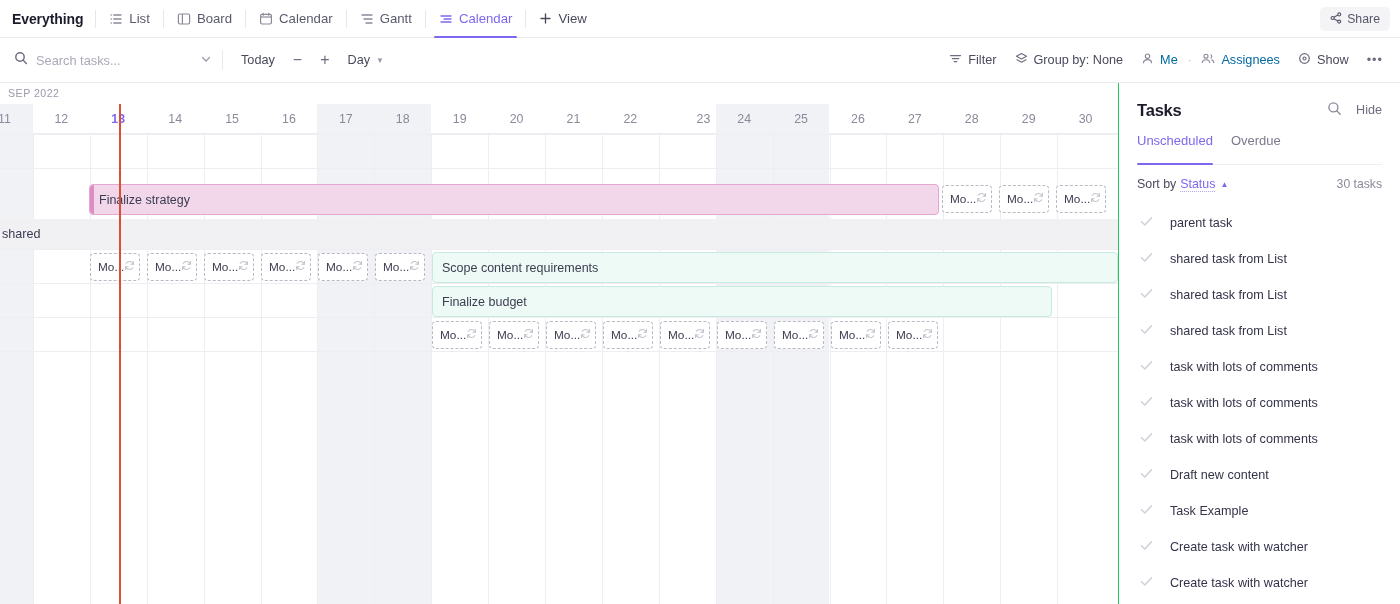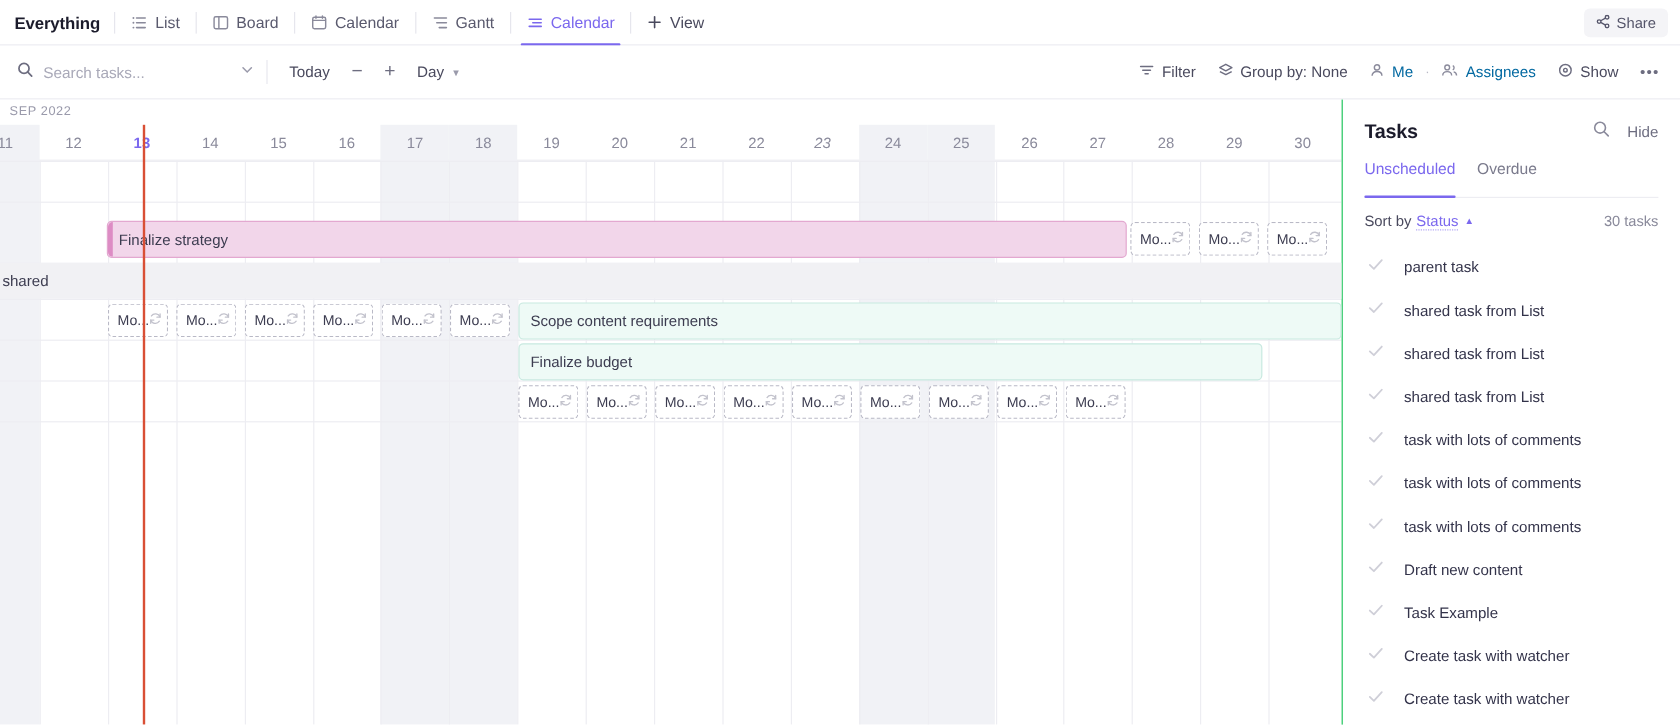--- a/index.html
+++ b/index.html
@@ -378,21 +378,21 @@
         <div class="daycell today" style="left: 89.8px; width: 56.9px;">13</div>
         <div class="daycell" style="left: 146.7px; width: 56.9px;">14</div>
         <div class="daycell" style="left: 203.6px; width: 56.9px;">15</div>
         <div class="daycell" style="left: 260.5px; width: 56.9px;">16</div>
         <div class="daycell weekend" style="left: 317.4px; width: 56.9px;">17</div>
         <div class="daycell weekend" style="left: 374.3px; width: 56.9px;">18</div>
         <div class="daycell" style="left: 431.2px; width: 56.9px;">19</div>
         <div class="daycell" style="left: 488.1px; width: 56.9px;">20</div>
         <div class="daycell" style="left: 545px; width: 56.9px; text-align: right;">21</div>
         <div class="daycell" style="left: 601.9px; width: 56.9px;">22</div>
-        <div class="daycell" style="left: 657px; width: 56.9px; font-style: italic;">23</div>
+        <div class="daycell" style="left: 675px; width: 56.9px;">23</div>
         <div class="daycell weekend" style="left: 715.7px; width: 56.9px;">24</div>
         <div class="daycell weekend" style="left: 772.6px; width: 56.9px;">25</div>
         <div class="daycell" style="left: 829.5px; width: 56.9px;">26</div>
         <div class="daycell" style="left: 886.4px; width: 56.9px;">27</div>
         <div class="daycell" style="left: 943.3px; width: 56.9px;">28</div>
         <div class="daycell" style="left: 1000.2px; width: 56.9px;">29</div>
         <div class="daycell" style="left: 1057.1px; width: 56.9px;">30</div>
       </div>
     <div class="grid-body" id="grid-body">
         <div class="colshade" style="left: -24px; width: 56.9px;"></div>

